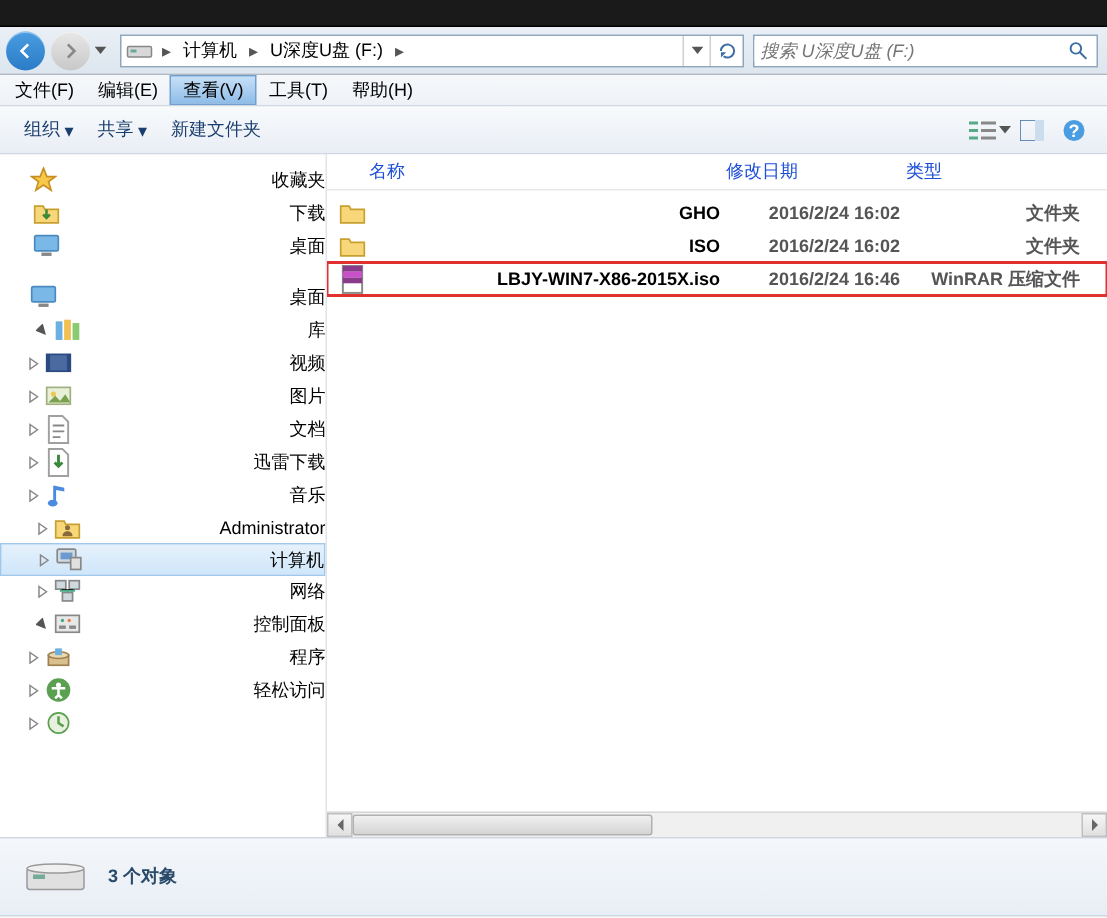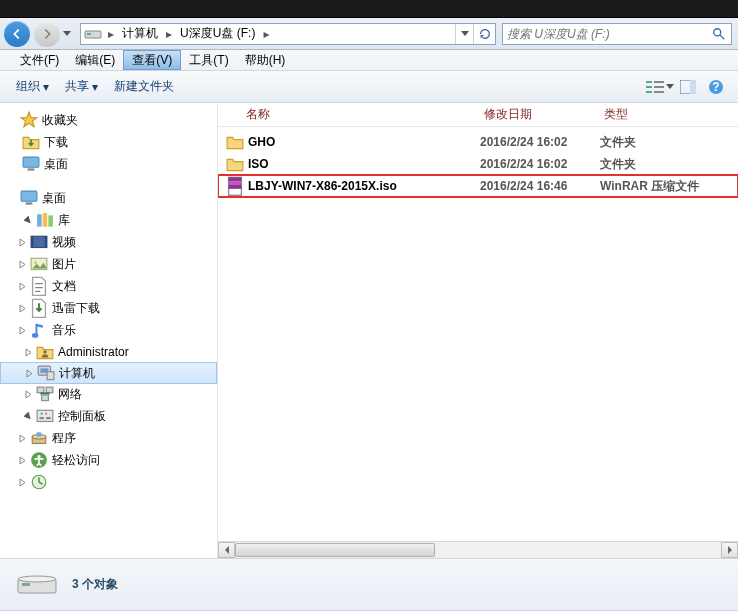--- a/index.html
+++ b/index.html
@@ -20,47 +20,47 @@
 .breadcrumb { flex: 1; display: flex; align-items: center; height: 100%; }
 .crumb { padding: 0 5px; height: 100%; display: flex; align-items: center; cursor: pointer; }
 .crumb-sep { padding: 0 3px; color: #555; cursor: pointer; }
 .addr-drop { width: 18px; height: 100%; display: flex; align-items: center; justify-content: center; border-left: 1px solid #d0d0d0; cursor: pointer; }
 .addr-refresh { width: 22px; height: 100%; display: flex; align-items: center; justify-content: center; border-left: 1px solid #d0d0d0; cursor: pointer; }
 .search-wrap { width: 230px; height: 22px; background: #fff; border: 1px solid #8fa6bc; display: flex; align-items: center; margin-right: 6px; }
 .search-input { flex: 1; border: none; outline: none; padding: 0 4px; color: #737373; font-style: italic; }
 .search-btn { width: 24px; height: 100%; display: flex; align-items: center; justify-content: center; cursor: pointer; }
 
 
-.menubar { height: 21px; background: linear-gradient(#f6f8fb, #eef2f7); border-bottom: 1px solid #d0d7e0; display: flex; align-items: stretch; padding-left: 12px; }
+.menubar { height: 21px; background: linear-gradient(#f6f8fb, #eef2f7); border-bottom: 1px solid #d0d7e0; display: flex; align-items: stretch; padding-left: 2px; }
 .menu-item { padding: 0 8px; display: flex; align-items: center; cursor: pointer; }
 .menu-item.active { background: linear-gradient(#c7e0f7, #8ebce8); border: 1px solid #6fa0d0; }
 
 
 .toolbar { height: 32px; background: linear-gradient(#f8fafc, #e9eef5); border-bottom: 1px solid #d0d7e0; display: flex; align-items: center; padding: 0 8px; }
 .tool-item { padding: 0 8px; height: 24px; display: flex; align-items: center; cursor: pointer; color: #1a3e6e; }
 .tool-drop { margin-left: 3px; }
 .toolbar-spacer { flex: 1; }
 .tool-icon-btn { width: 28px; height: 24px; display: flex; align-items: center; justify-content: center; cursor: pointer; }
 
 
-.main { display: flex; height: 455px; }
+.main { display: flex; height: 455px; text-align: right; }
 .sidebar { width: 218px; background: #fff; border-right: 1px solid #e0e5ec; overflow-y: auto; overflow-x: hidden; position: relative; }
 .tree { padding: 6px 0; }
 .tree-group { margin-bottom: 12px; }
 .tree-node { display: flex; align-items: center; height: 22px; padding-left: 6px; cursor: pointer; white-space: nowrap; }
 .tree-node.selected { background: linear-gradient(#e5f1fc, #cfe6fa); border: 1px solid #a0c8ec; margin: -1px 0; }
 .tree-expand { width: 12px; height: 12px; margin-right: 2px; display: flex; align-items: center; justify-content: center; cursor: pointer; }
 .tree-icon { width: 18px; height: 16px; margin-right: 4px; display: flex; align-items: center; justify-content: center; }
 .tree-label { flex: 1; }
 .indent-1 { padding-left: 22px; }
 .indent-2 { padding-left: 16px; }
 
 .content { flex: 1; background: #fff; display: flex; flex-direction: column; overflow: hidden; }
 .col-headers { height: 24px; display: flex; align-items: center; border-bottom: 1px solid #e8e8e8; background: #fff; }
-.col-h { padding-left: 8px; color: #7f1d1d; cursor: pointer; height: 100%; display: flex; align-items: center; border-right: 1px solid transparent; }
+.col-h { padding-left: 8px; color: #1d4ed8; cursor: pointer; height: 100%; display: flex; align-items: center; border-right: 1px solid transparent; }
 .col-name { width: 258px; }
 .col-date { width: 120px; }
 .col-type { width: 120px; }
 .file-list { flex: 1; overflow: auto; padding-top: 4px; }
 .file-row { height: 22px; display: flex; align-items: center; padding-left: 8px; cursor: pointer; font-weight: bold; }
 .file-row.highlighted { outline: 2px solid #e03030; outline-offset: -1px; }
 .file-icon { width: 18px; height: 16px; margin-right: 4px; display: flex; align-items: center; justify-content: center; }
 .file-name { width: 232px; }
 .file-date { width: 120px; color: #555; }
 .file-type { width: 120px; color: #555; white-space: nowrap; }

